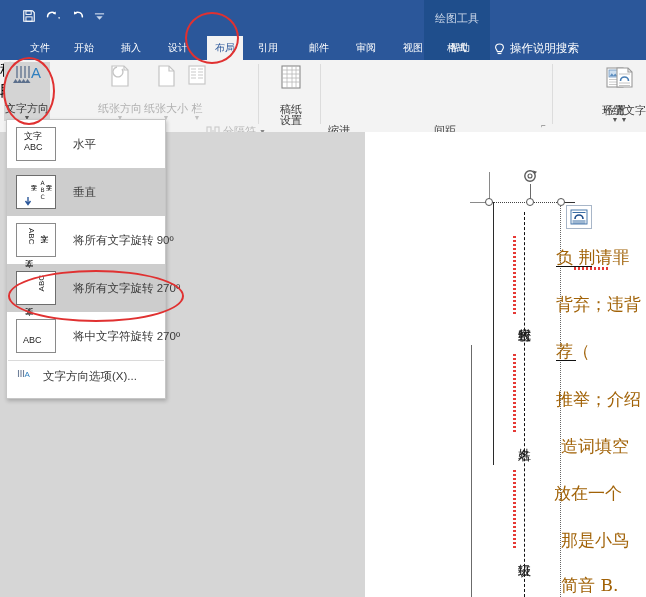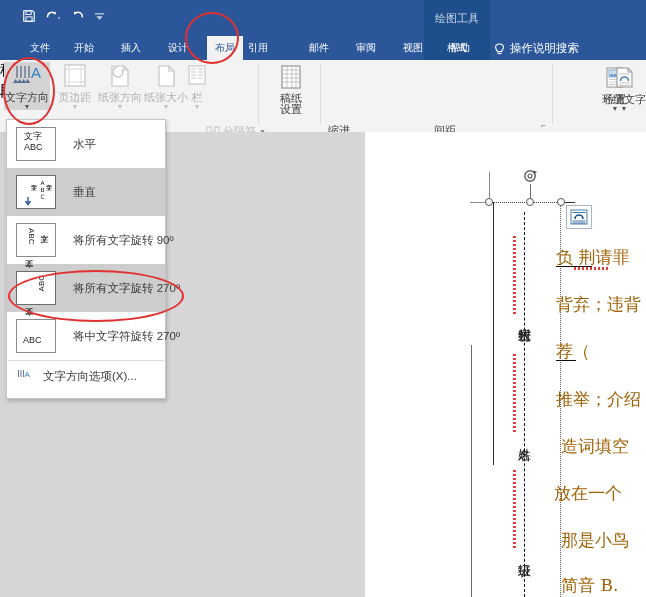--- a/index.html
+++ b/index.html
@@ -42,21 +42,21 @@
   
   .ribbon{
     position:absolute;left:0;top:60px;width:646px;height:72px;
     background:#f3f3f3;border-bottom:1px solid #d4d4d4;
   }
   .vsep{position:absolute;top:4px;width:1px;height:60px;background:#dcdcdc;}
   .bigbtn{
     position:absolute;top:2px;width:46px;display:flex;flex-direction:column;
     align-items:center;cursor:default;
   }
-  .bigbtn .lab{font-size:11px;color:#3a3a3a;margin-top:1px;text-align:center;line-height:12px;white-space:nowrap;}
+  .bigbtn .lab{font-size:11px;color:#3a3a3a;margin-top:12px;text-align:center;line-height:12px;white-space:nowrap;}
   .bigbtn .caret{font-size:7px;color:#555;line-height:7px;margin-top:0px;}
   .bigbtn.dim .lab{color:#b0b0b0;}
   .bigbtn.sel{background:#d4d4d4;}
   .iconbox{width:30px;height:28px;display:flex;align-items:center;justify-content:center;}
   .smallitem{
     position:absolute;display:flex;align-items:center;gap:3px;
     font-size:11px;color:#3a3a3a;white-space:nowrap;cursor:default;
   }
   .smallitem.dim{color:#b6b6b6;}
   .smallitem .mc{font-size:7px;color:#888;}
@@ -153,21 +153,21 @@
   <div class="ctx-label">绘图工具</div>
 </div>
 
 <div class="tabstrip">
   <div class="tab ctxtab" style="left:424px;width:66px;">格式</div>
   <div class="tab" style="left:22px;width:36px;">文件</div>
   <div class="tab" style="left:66px;width:36px;">开始</div>
   <div class="tab" style="left:113px;width:36px;">插入</div>
   <div class="tab" style="left:160px;width:36px;">设计</div>
   <div class="tab active" style="left:207px;width:36px;">布局</div>
-  <div class="tab" style="left:240px;width:36px;">引用</div>
+  <div class="tab" style="left:250px;width:36px;">引用</div>
   <div class="tab" style="left:301px;width:36px;">邮件</div>
   <div class="tab" style="left:348px;width:36px;">审阅</div>
   <div class="tab" style="left:395px;width:36px;">视图</div>
   <div class="tab" style="left:442px;width:36px;">帮助</div>
   <div class="tellme" style="left:494px;">
     <span class="bulb">
       <svg width="11" height="14" viewBox="0 0 11 14">
           <path d="M5.5 1 C3 1 1.6 2.8 1.6 4.6 C1.6 6.2 3.2 7 3.4 8.6 L7.6 8.6 C7.8 7 9.4 6.2 9.4 4.6 C9.4 2.8 8 1 5.5 1 Z" fill="none" stroke="#fff" stroke-width="1.1"></path>
           <rect x="3.6" y="10" width="3.8" height="1.1" fill="#fff"></rect>
         </svg>
@@ -193,33 +193,20 @@
           <path d="M10.5 16 l3 4 l-5.5 0 z"></path>
             <path d="M14.5 16 l3 4 l-5.5 0 z"></path>
         </g>
         <text x="18" y="15" font-family="Liberation Sans, sans-serif" font-size="15" fill="#2f7fbf">A</text>
       </svg>
     </div>
     <div class="lab">文字方向</div>
     <div class="caret">▼</div>
   </div>
 
-  <div class="bigbtn dim" style="left:52px;">
-    <div class="iconbox">
-      <svg width="26" height="26" viewBox="0 0 26 26">
-          <rect x="3" y="2" width="20" height="21" fill="#fff" stroke="#c4c4c4" stroke-width="1.2"></rect>
-          <line x1="7" y1="2" x2="7" y2="23" stroke="#d6d6d6"></line>
-          <line x1="19" y1="2" x2="19" y2="23" stroke="#d6d6d6"></line>
-          <line x1="3" y1="6" x2="23" y2="6" stroke="#d6d6d6"></line>
-          <line x1="3" y1="19" x2="23" y2="19" stroke="#d6d6d6"></line>
-        </svg>
-    </div>
-    <div class="lab">页边距</div>
-    <div class="caret" style="color:#c0c0c0">▼</div>
-  </div>
 
   <div class="bigbtn dim" style="left:97px;">
     <div class="iconbox">
       <svg width="26" height="26" viewBox="0 0 26 26">
           <path d="M5 3 h12 l4 4 v16 H5 Z" fill="#fff" stroke="#c4c4c4" stroke-width="1.2"></path>
           <path d="M17 3 v4 h4" fill="none" stroke="#c4c4c4" stroke-width="1.2"></path>
           <path d="M15 6 a5 5 0 1 1 -5 -2" fill="none" stroke="#c4c4c4" stroke-width="1.3"></path>
         </svg>
     </div>
     <div class="lab">纸张方向</div>

